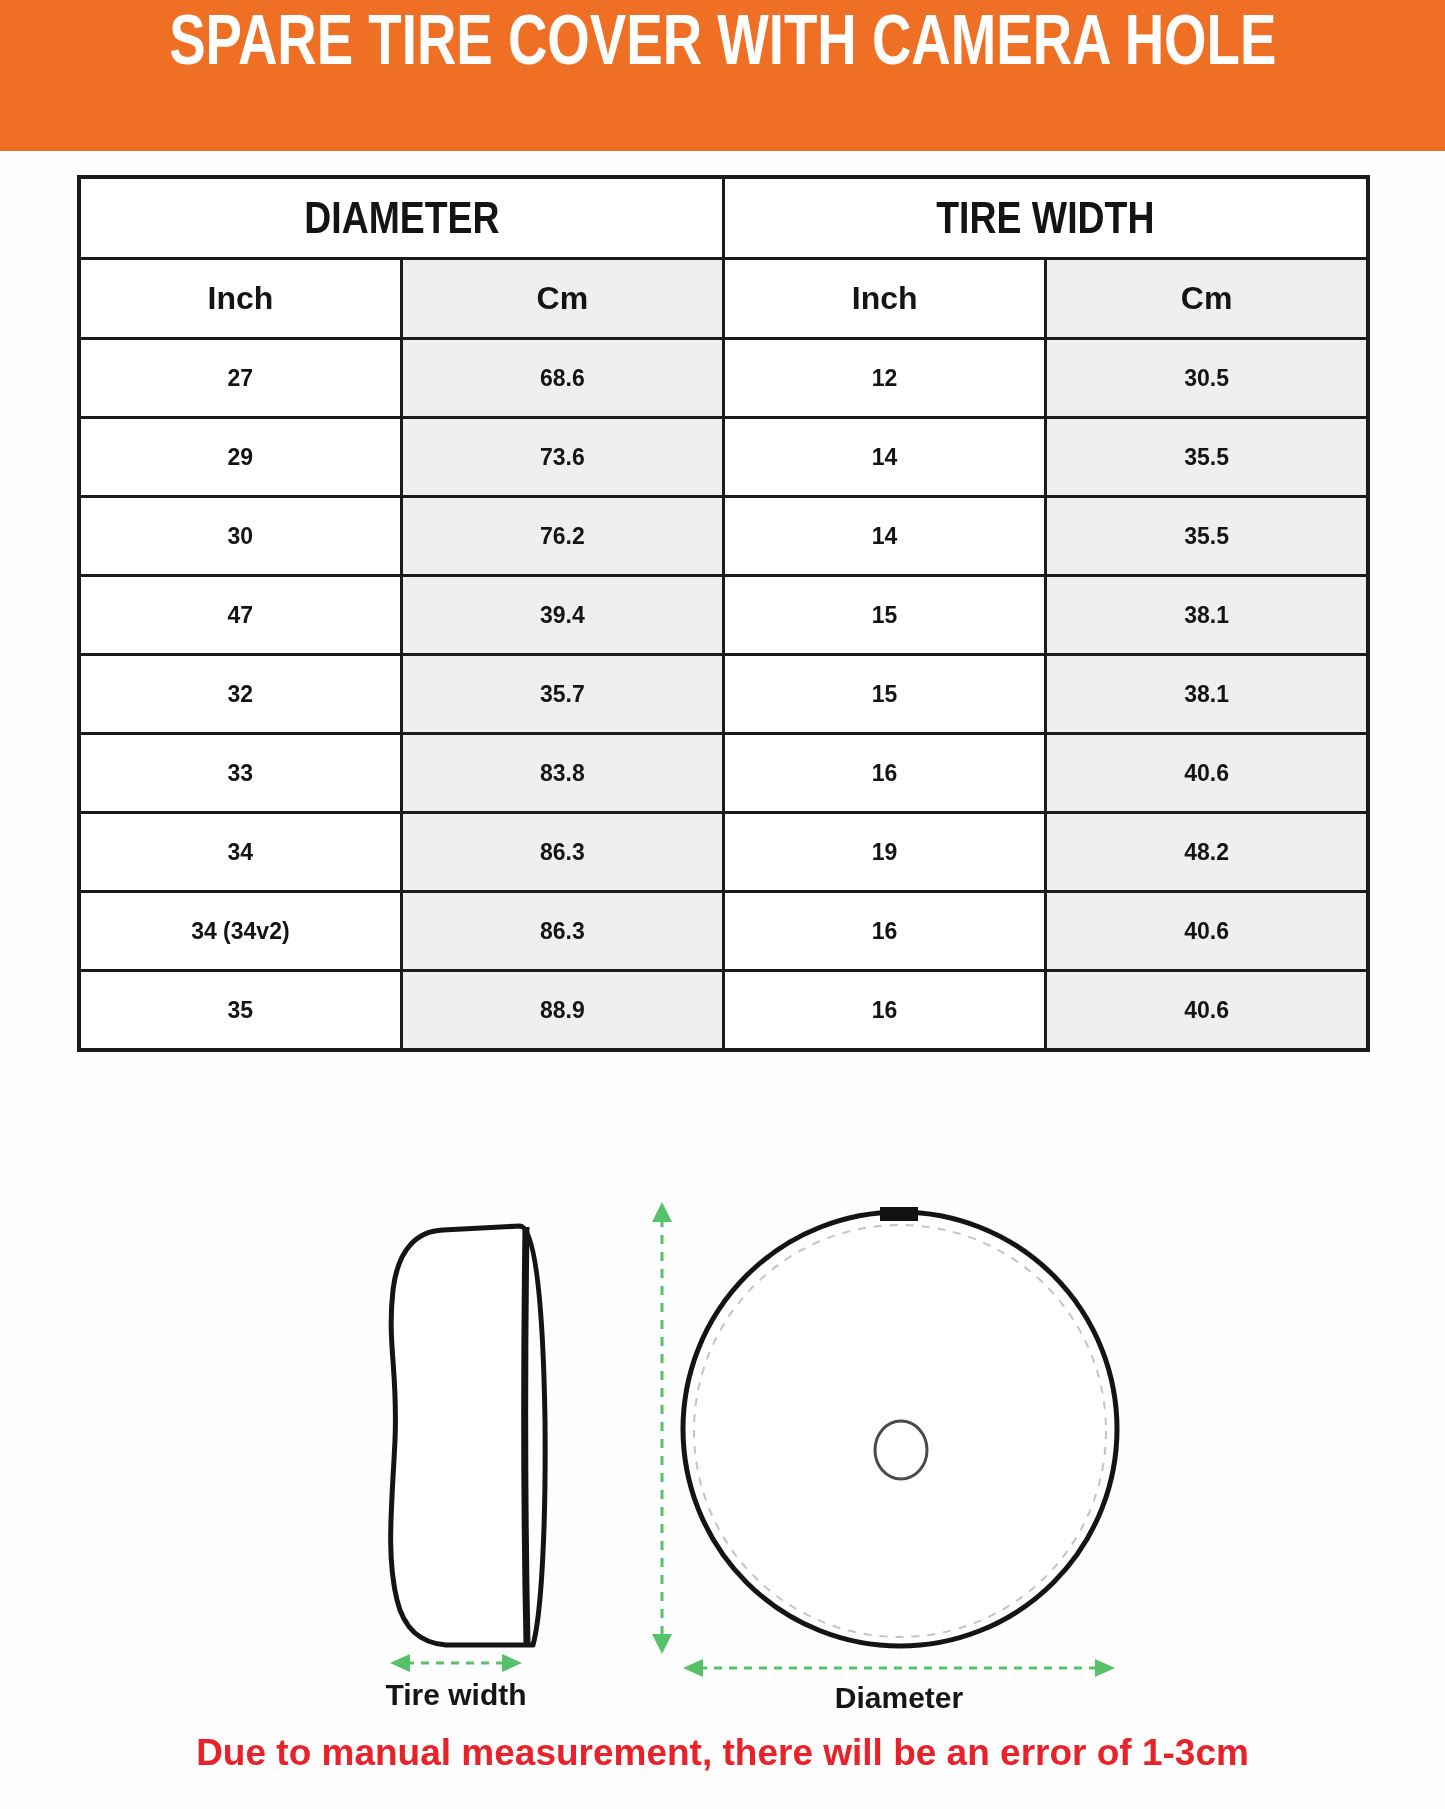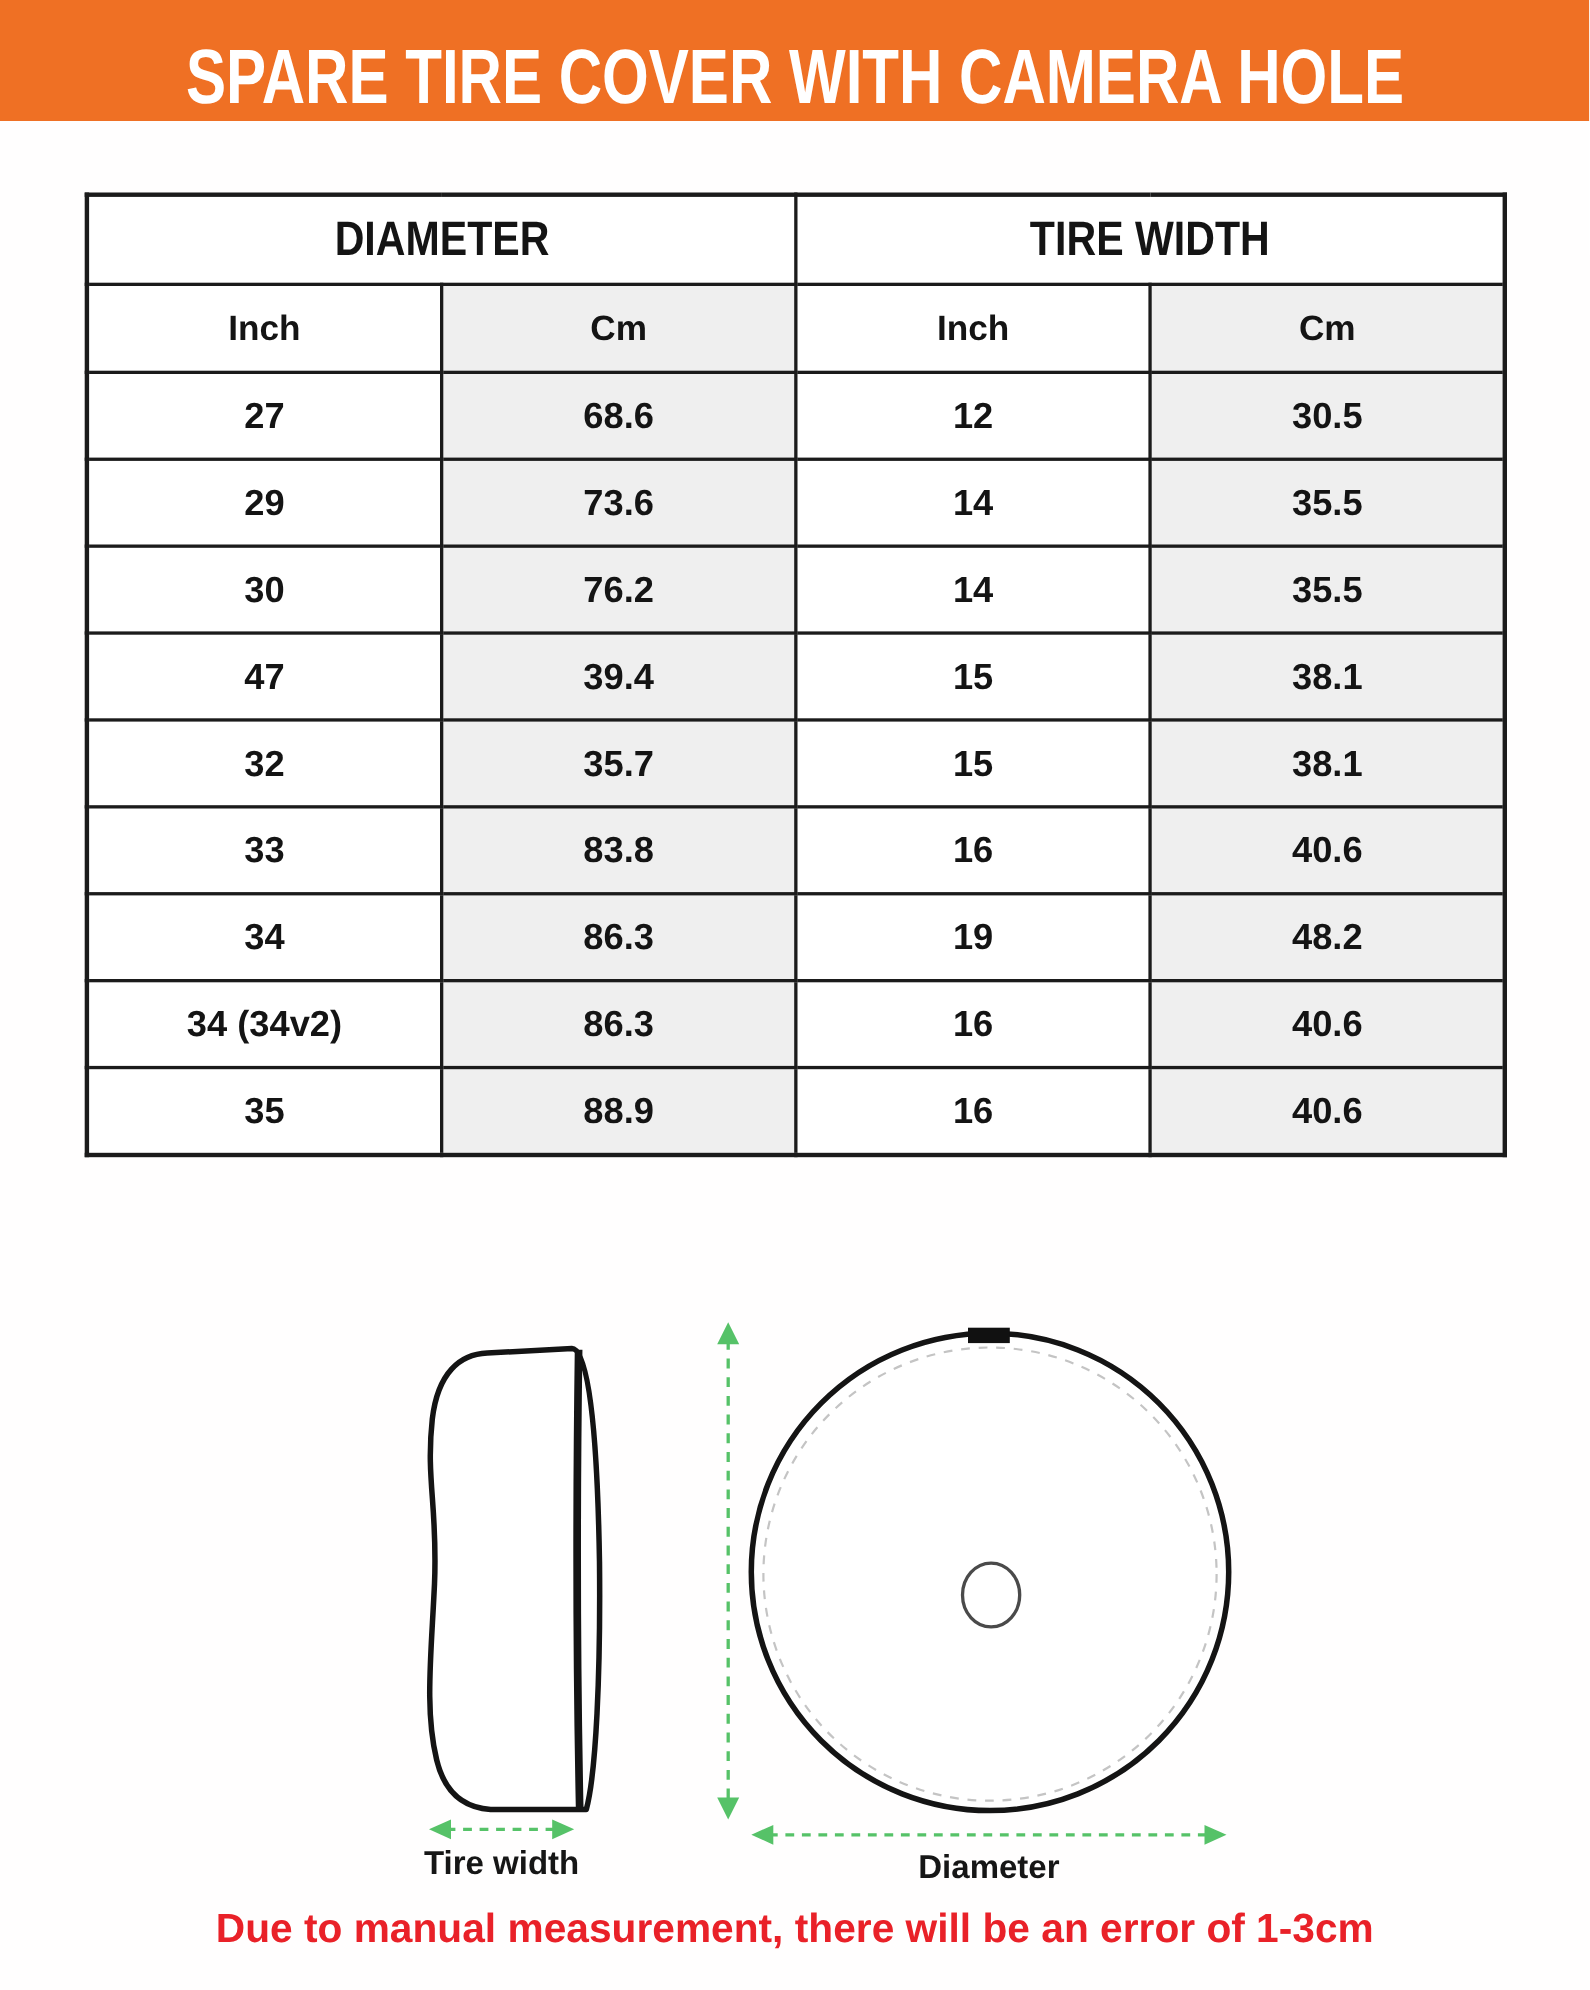--- a/index.html
+++ b/index.html
@@ -1,36 +1,36 @@
 <!DOCTYPE html>
 <html><head>
 <meta charset="utf-8">
 <style>
   html,body{margin:0;padding:0;background:#ffffff;}
   .canvas{position:relative;width:1445px;height:1809px;background:#fffefe;overflow:hidden;
           font-family:"Liberation Sans",sans-serif;}
 
   
-  .banner{position:absolute;left:0;top:0;width:1445px;height:110px;background:#ef7024;
-          display:flex;align-items:flex-end;justify-content:center;}
+  .banner{position:absolute;left:0;top:0;width:1445px;height:151px;background:#ef7024;
+          display:flex;align-items:flex-start;justify-content:center;}
   .banner-title{color:#ffffff;font-weight:bold;font-size:70px;letter-spacing:0px;
                 display:inline-block;transform:scaleX(0.78);transform-origin:center;
                 white-space:nowrap;}
 
   
   .table-wrap{position:absolute;left:77px;top:175px;width:1293px;}
   table{border-collapse:collapse;table-layout:fixed;width:100%;
         border:4px solid #1b1b1b;}
   col{width:25%;}
   th,td{border:3px solid #1b1b1b;text-align:center;vertical-align:middle;
         color:#141414;background:#ffffff;}
   th.group{height:76px;font-size:44px;font-weight:bold;}
   th.group span{display:inline-block;transform:scaleX(0.85);white-space:nowrap;}
   th.sub{height:75px;font-size:32px;font-weight:bold;}
-  td{height:74px;font-size:33px;font-weight:bold;}
+  td{height:74px;font-size:23px;font-weight:bold;}
   .cm-col{background:#efefef;margin-top:45px;}
   .inch-col{background:#ffffff;}
 
   
   .diagram-svg{position:absolute;left:0;top:1180px;width:1445px;height:560px;}
   .diag-label{position:absolute;width:300px;text-align:center;color:#161616;
               font-size:30px;font-weight:bold;}
   .label-tirewidth{left:306px;top:1678px;}
   .label-diameter{left:749px;top:1681px;}
 

